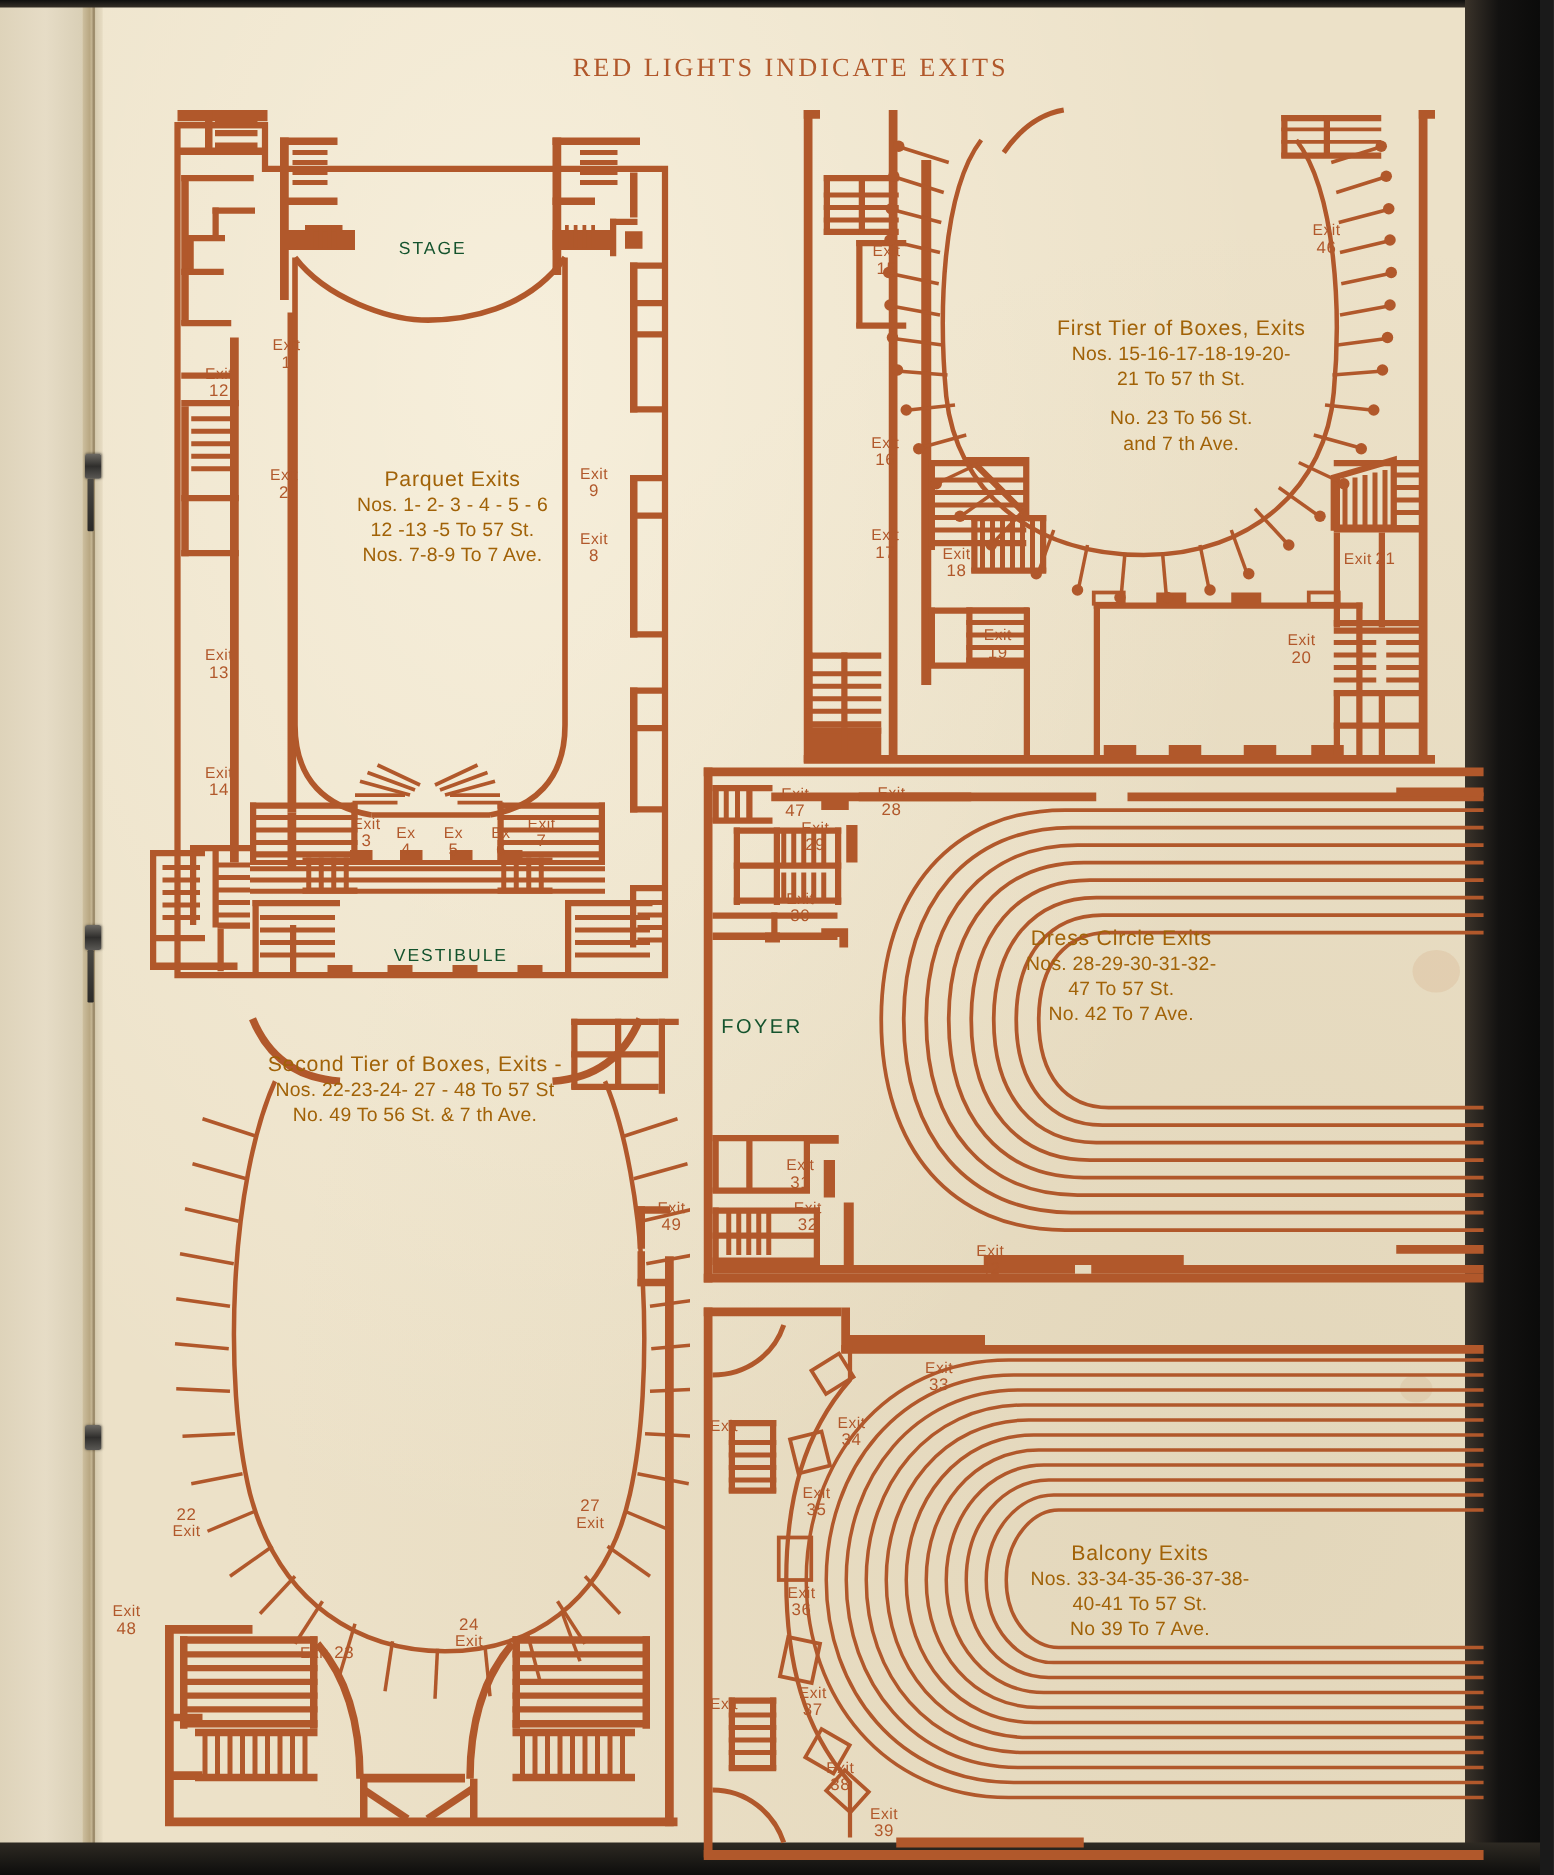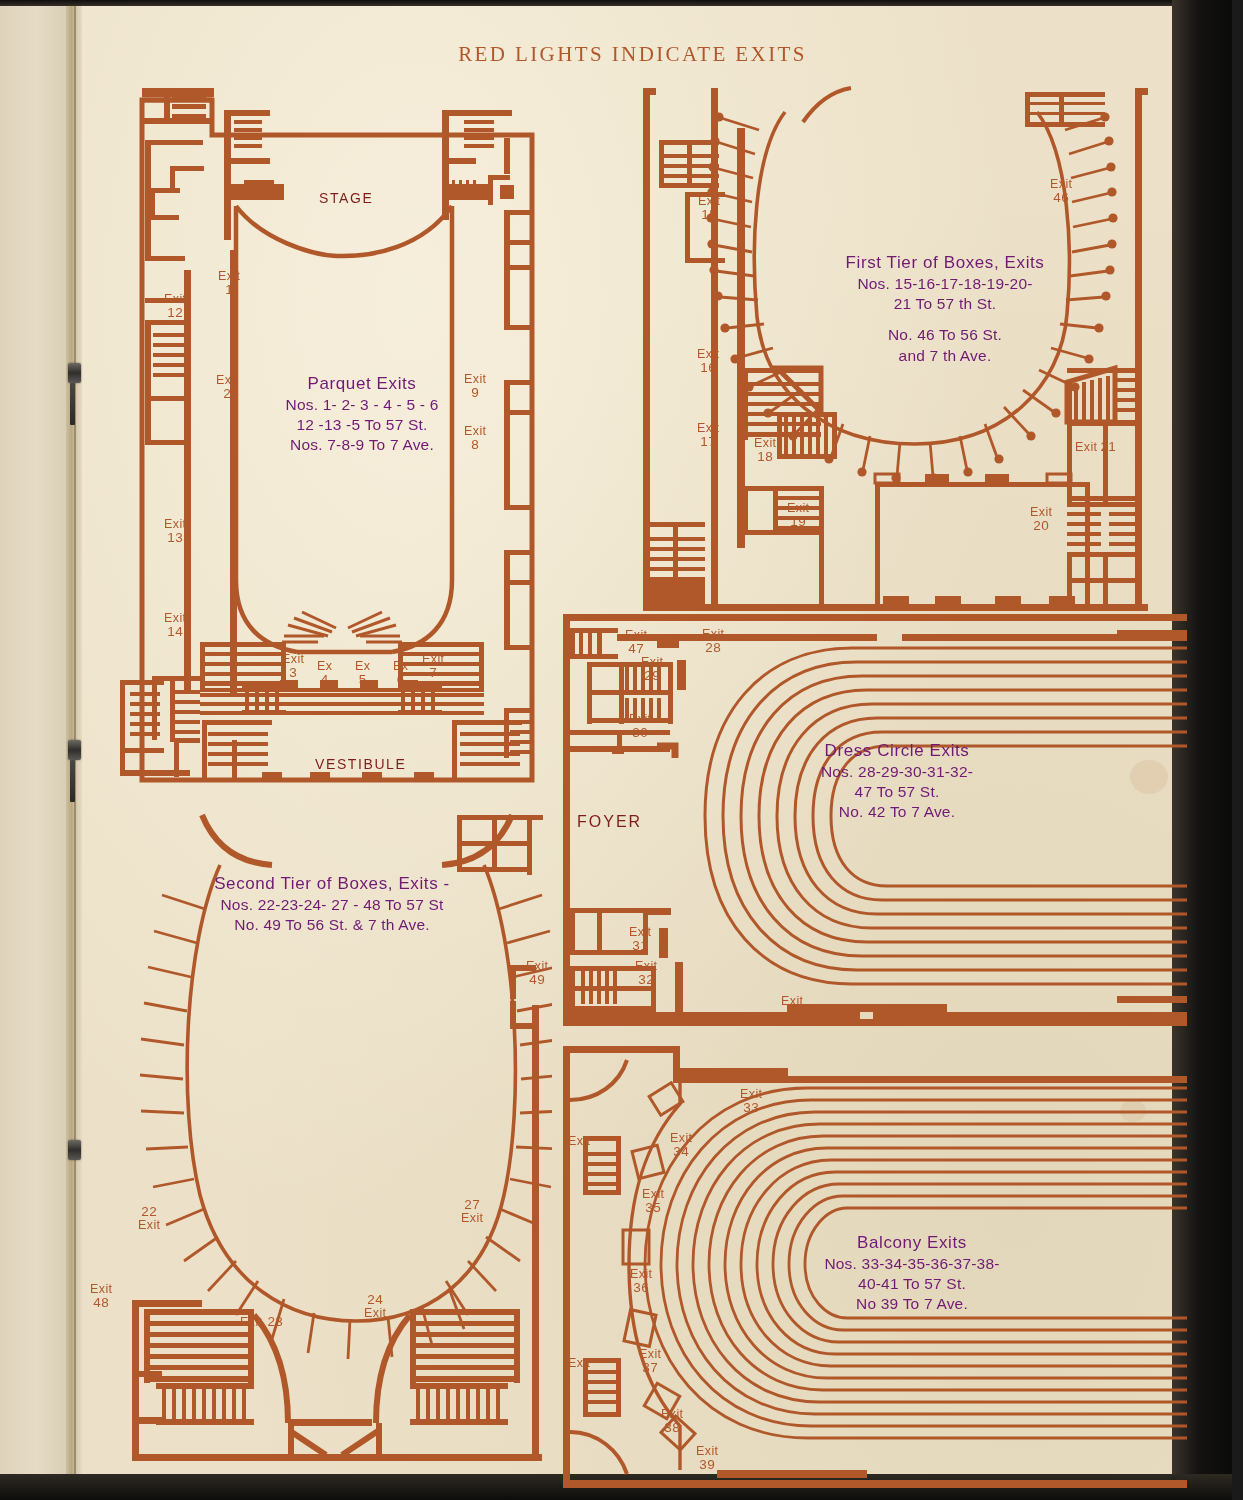--- a/index.html
+++ b/index.html
@@ -56,42 +56,42 @@
     font-size:21px;letter-spacing:2.4px;
     color:#b1582b;font-weight:400;
   }
 
   
   .plan{position:absolute;}
   .plan svg{display:block;}
 
   
   .cap{
-    position:absolute;color:#701a75;
+    position:absolute;color:#a16207;
     font-family:"Liberation Sans",sans-serif;
     text-align:center;line-height:1.30;
     white-space:nowrap;
     font-stretch:condensed;
   }
   .cap .t{display:block;font-size:17px;letter-spacing:.6px;font-weight:400;}
   .cap .l{display:block;font-size:15.5px;letter-spacing:.2px;}
 
   
   .tag{
     position:absolute;color:#b1582b;
     font-family:"Liberation Sans",sans-serif;
     font-size:12.5px;line-height:1.02;
     letter-spacing:.4px;text-align:center;white-space:nowrap;
   }
   .tag b{display:block;font-weight:400;font-size:12.5px;}
   .tag i{display:block;font-style:normal;font-size:13.5px;}
   .tag.inline b,.tag.inline i{display:inline;}
 
   .room-label{
-    position:absolute;color:#7f1d1d;
+    position:absolute;color:#14532d;
     font-family:"Liberation Sans",sans-serif;
     font-size:14px;letter-spacing:1.6px;white-space:nowrap;
   }
   .room-label.big{font-size:16px;letter-spacing:2px;}
 
   
   .stain{position:absolute;border-radius:50%;pointer-events:none;}
 </style>
 </head>
 <body>
@@ -577,21 +577,21 @@
 
       <g fill="none" stroke="#b1582b" stroke-width="4">
         <path d="M178 40 C 196 14, 214 8, 226 6"></path>
       </g>
     </svg>
 
     <div class="cap" style="left:180px;top:170px;width:280px;">
       <span class="t">First Tier of Boxes, Exits</span>
       <span class="l">Nos. 15-16-17-18-19-20-</span>
       <span class="l">21 To 57 th St.</span>
-      <span class="l" style="margin-top:11px;">No.  46 To 56 St.</span>
+      <span class="l" style="margin-top:11px;">No.  23 To 56 St.</span>
       <span class="l">and 7 th Ave.</span>
     </div>
 
     <div class="tag" style="left:73px;top:113px;">
       <b>Exit</b>
       <i>15</i>
     </div>
     <div class="tag" style="left:72px;top:266px;">
       <b>Exit</b>
       <i>16</i>
@@ -881,21 +881,21 @@
 
         <rect x="176" y="618" width="6" height="36"></rect>
         <rect x="264" y="618" width="6" height="36"></rect>
       </g>
       <g fill="none" stroke="#b1582b" stroke-width="6">
         <path d="M178 626 L214 650"></path>
         <path d="M266 626 L230 650"></path>
       </g>
     </svg>
 
-    <div class="cap" style="left:70px;top:68px;width:300px;">
+    <div class="cap" style="left:70px;top:36px;width:300px;">
       <span class="t">Second Tier of Boxes, Exits -</span>
       <span class="l">Nos. 22-23-24- 27 - 48 To 57 St</span>
       <span class="l">No.  49 To 56 St. &amp; 7 th Ave.</span>
     </div>
 
     <div class="tag" style="left:26px;top:400px;">
       <i>22</i>
       <b>Exit</b>
     </div>
     <div class="tag" style="left:349px;top:393px;">

